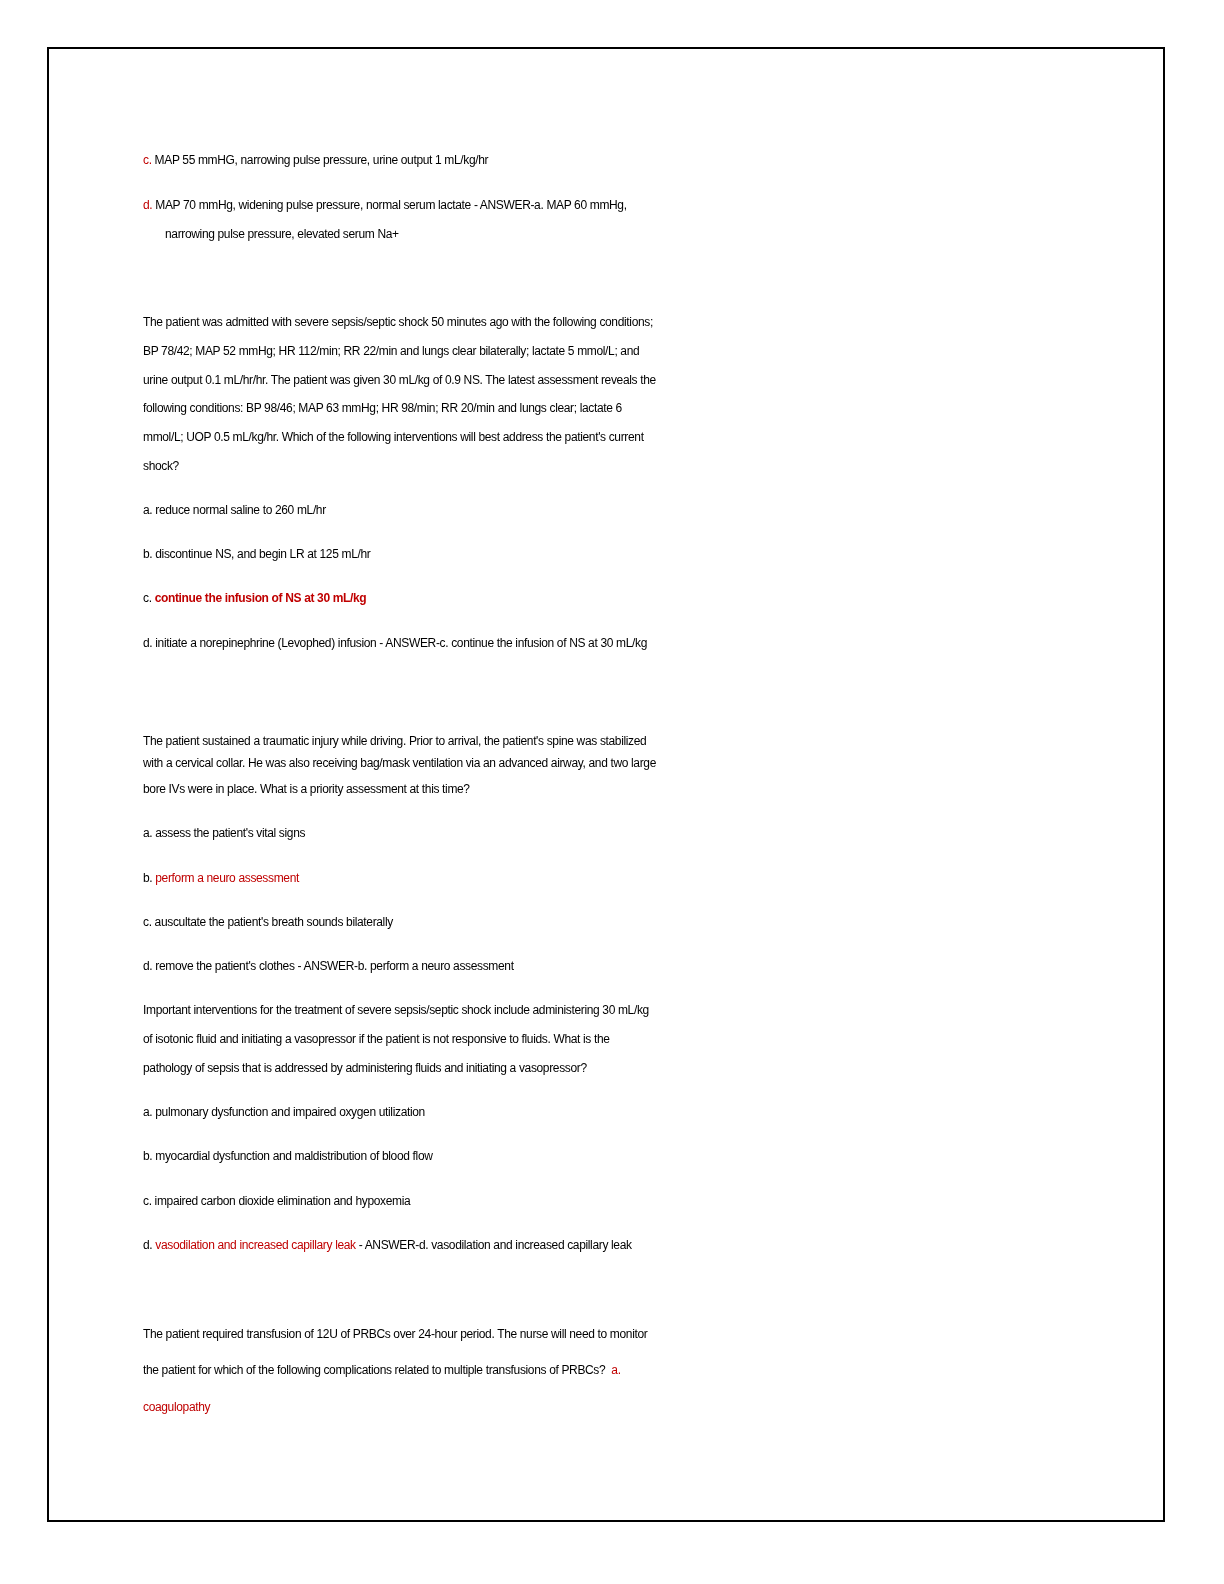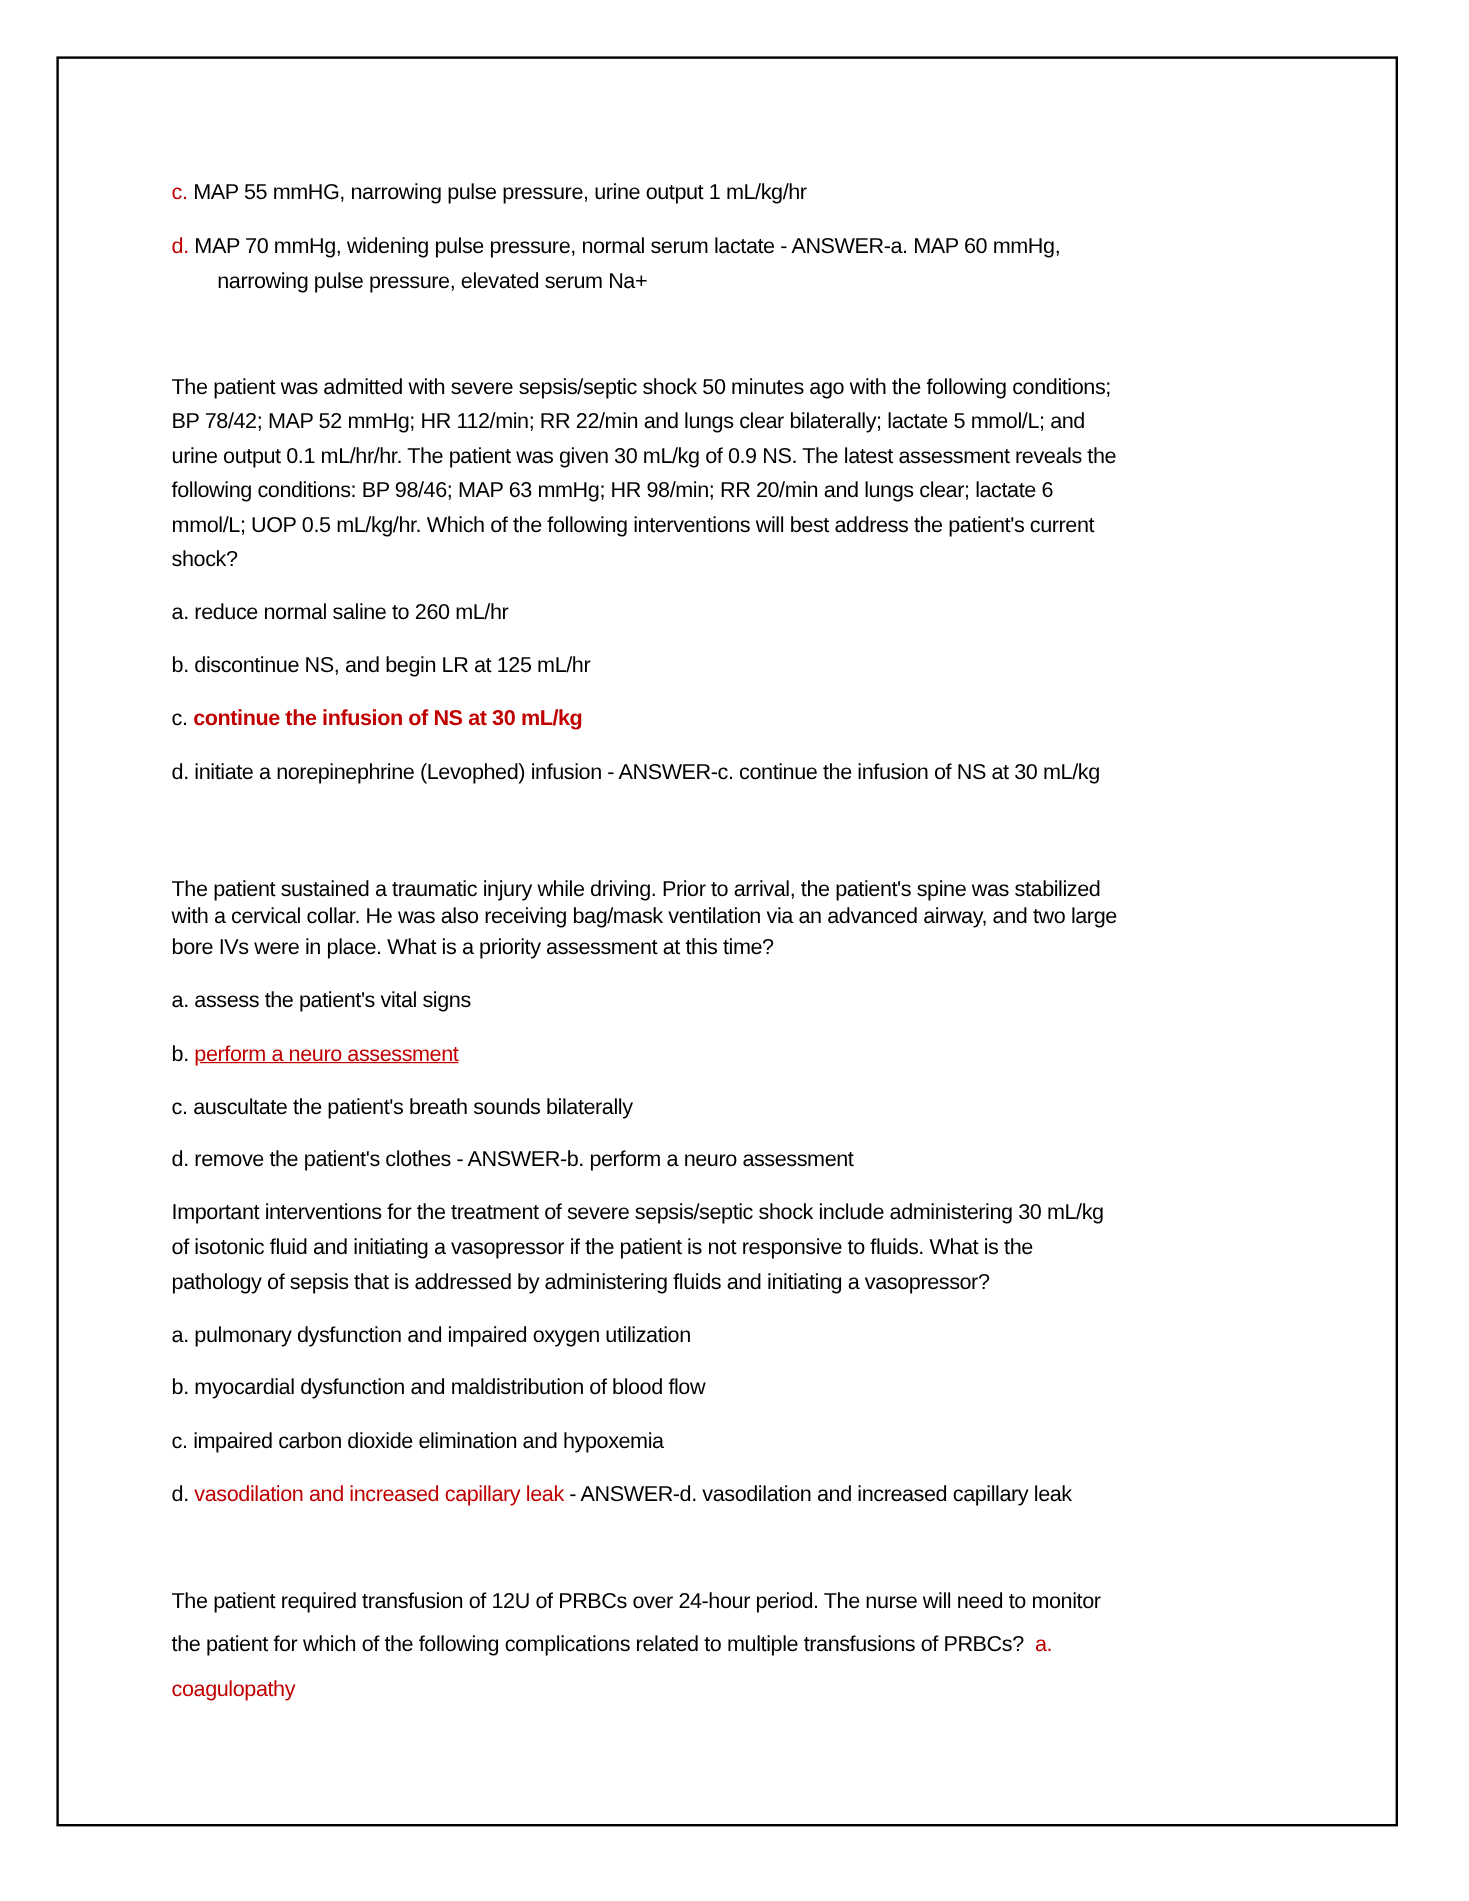--- a/index.html
+++ b/index.html
@@ -27,27 +27,27 @@
     .content {
       position: absolute;
       left: 143px;
       top: 0;
       width: 930px;
     }
     .line {
       position: absolute;
       left: 0;
       white-space: nowrap;
-      font-size: 18px;
+      font-size: 12px;
       letter-spacing: -0.35px;
       line-height: 22px;
       transform-origin: left top;
     }
     .red { color: #C00000; }
-    .indent { left: 22px; margin-left: 16px; }
+    .indent { left: 22px; }
   </style>
 </head>
 <body>
 
 <div class="page-border"></div>
 
 <div class="content">
 
   <div class="line" style="top:149px">
     <span class="red" style="white-space: pre;">c.</span><span style="white-space: pre;"> MAP 55 mmHG, narrowing pulse pressure, urine output 1 mL/kg/hr</span>
@@ -70,21 +70,21 @@
     <span style="white-space: pre;">c. </span><span class="red" style="white-space: pre; font-weight: bold;">continue the infusion of NS at 30 mL/kg</span>
   </div>
   <div class="line" style="top:632px">d. initiate a norepinephrine (Levophed) infusion - ANSWER-c. continue the infusion of NS at 30 mL/kg</div>
 
   <div class="line" style="top:730px">The patient sustained a traumatic injury while driving. Prior to arrival, the patient's spine was stabilized</div>
   <div class="line" style="top:752px">with a cervical collar. He was also receiving bag/mask ventilation via an advanced airway, and two large</div>
   <div class="line" style="top:778px">bore IVs were in place. What is a priority assessment at this time?</div>
 
   <div class="line" style="top:822px">a. assess the patient's vital signs</div>
   <div class="line" style="top:867px">
-    <span style="white-space: pre;">b. </span><span class="red" style="white-space: pre; text-decoration: underline;">perform a neuro assessment</span>
+    <span style="white-space: pre;">b. </span><span class="red" style="white-space: pre;">perform a neuro assessment</span>
   </div>
   <div class="line" style="top:911px">c. auscultate the patient's breath sounds bilaterally</div>
   <div class="line" style="top:955px">d. remove the patient's clothes - ANSWER-b. perform a neuro assessment</div>
 
   <div class="line" style="top:999px">Important interventions for the treatment of severe sepsis/septic shock include administering 30 mL/kg</div>
   <div class="line" style="top:1028px">of isotonic fluid and initiating a vasopressor if the patient is not responsive to fluids. What is the</div>
   <div class="line" style="top:1057px">pathology of sepsis that is addressed by administering fluids and initiating a vasopressor?</div>
 
   <div class="line" style="top:1101px">a. pulmonary dysfunction and impaired oxygen utilization</div>
   <div class="line" style="top:1145px">b. myocardial dysfunction and maldistribution of blood flow</div>

